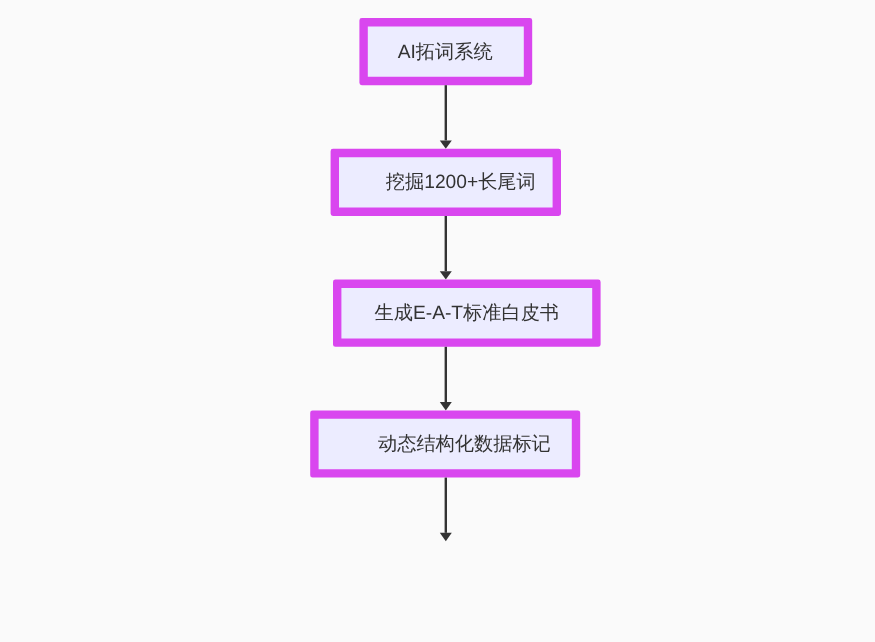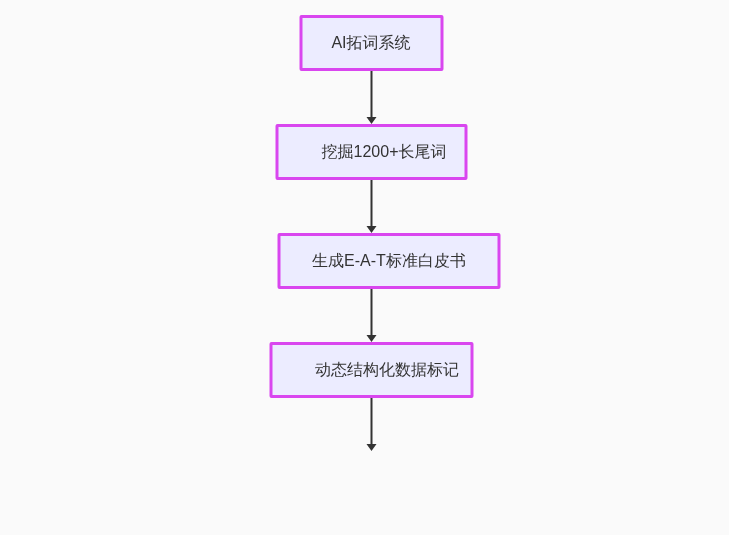--- a/index.html
+++ b/index.html
@@ -20,33 +20,33 @@
     top: 15px;
     transform: translateX(-50%);
     display: flex;
     flex-direction: column;
     align-items: center;
   }
   .node {
     box-sizing: border-box;
     height: 56px;
     background: #ECECFF;
-    border: 3px solid #d946ef;
+    border: 7px solid #d946ef;
     border-radius: 2px;
     display: flex;
     align-items: center;
     justify-content: center;
     font-size: 16px;
     color: #333333;
     white-space: nowrap;
   }
   .node.n1 { width: 144px; }
   .node.n2 { width: 192px; padding-left: 26px; }
   .node.n3 { width: 223px; margin-left: 36px; }
-  .node.n4 { width: 204px; padding-left: 32px; }
+  .node.n4 { width: 225px; padding-left: 32px; }
   .node.n5 { width: 233px; }
   .connector {
     height: 53px;
     display: flex;
     flex-direction: column;
     align-items: center;
   }
   .connector .line {
     flex: 1;
     width: 2px;

